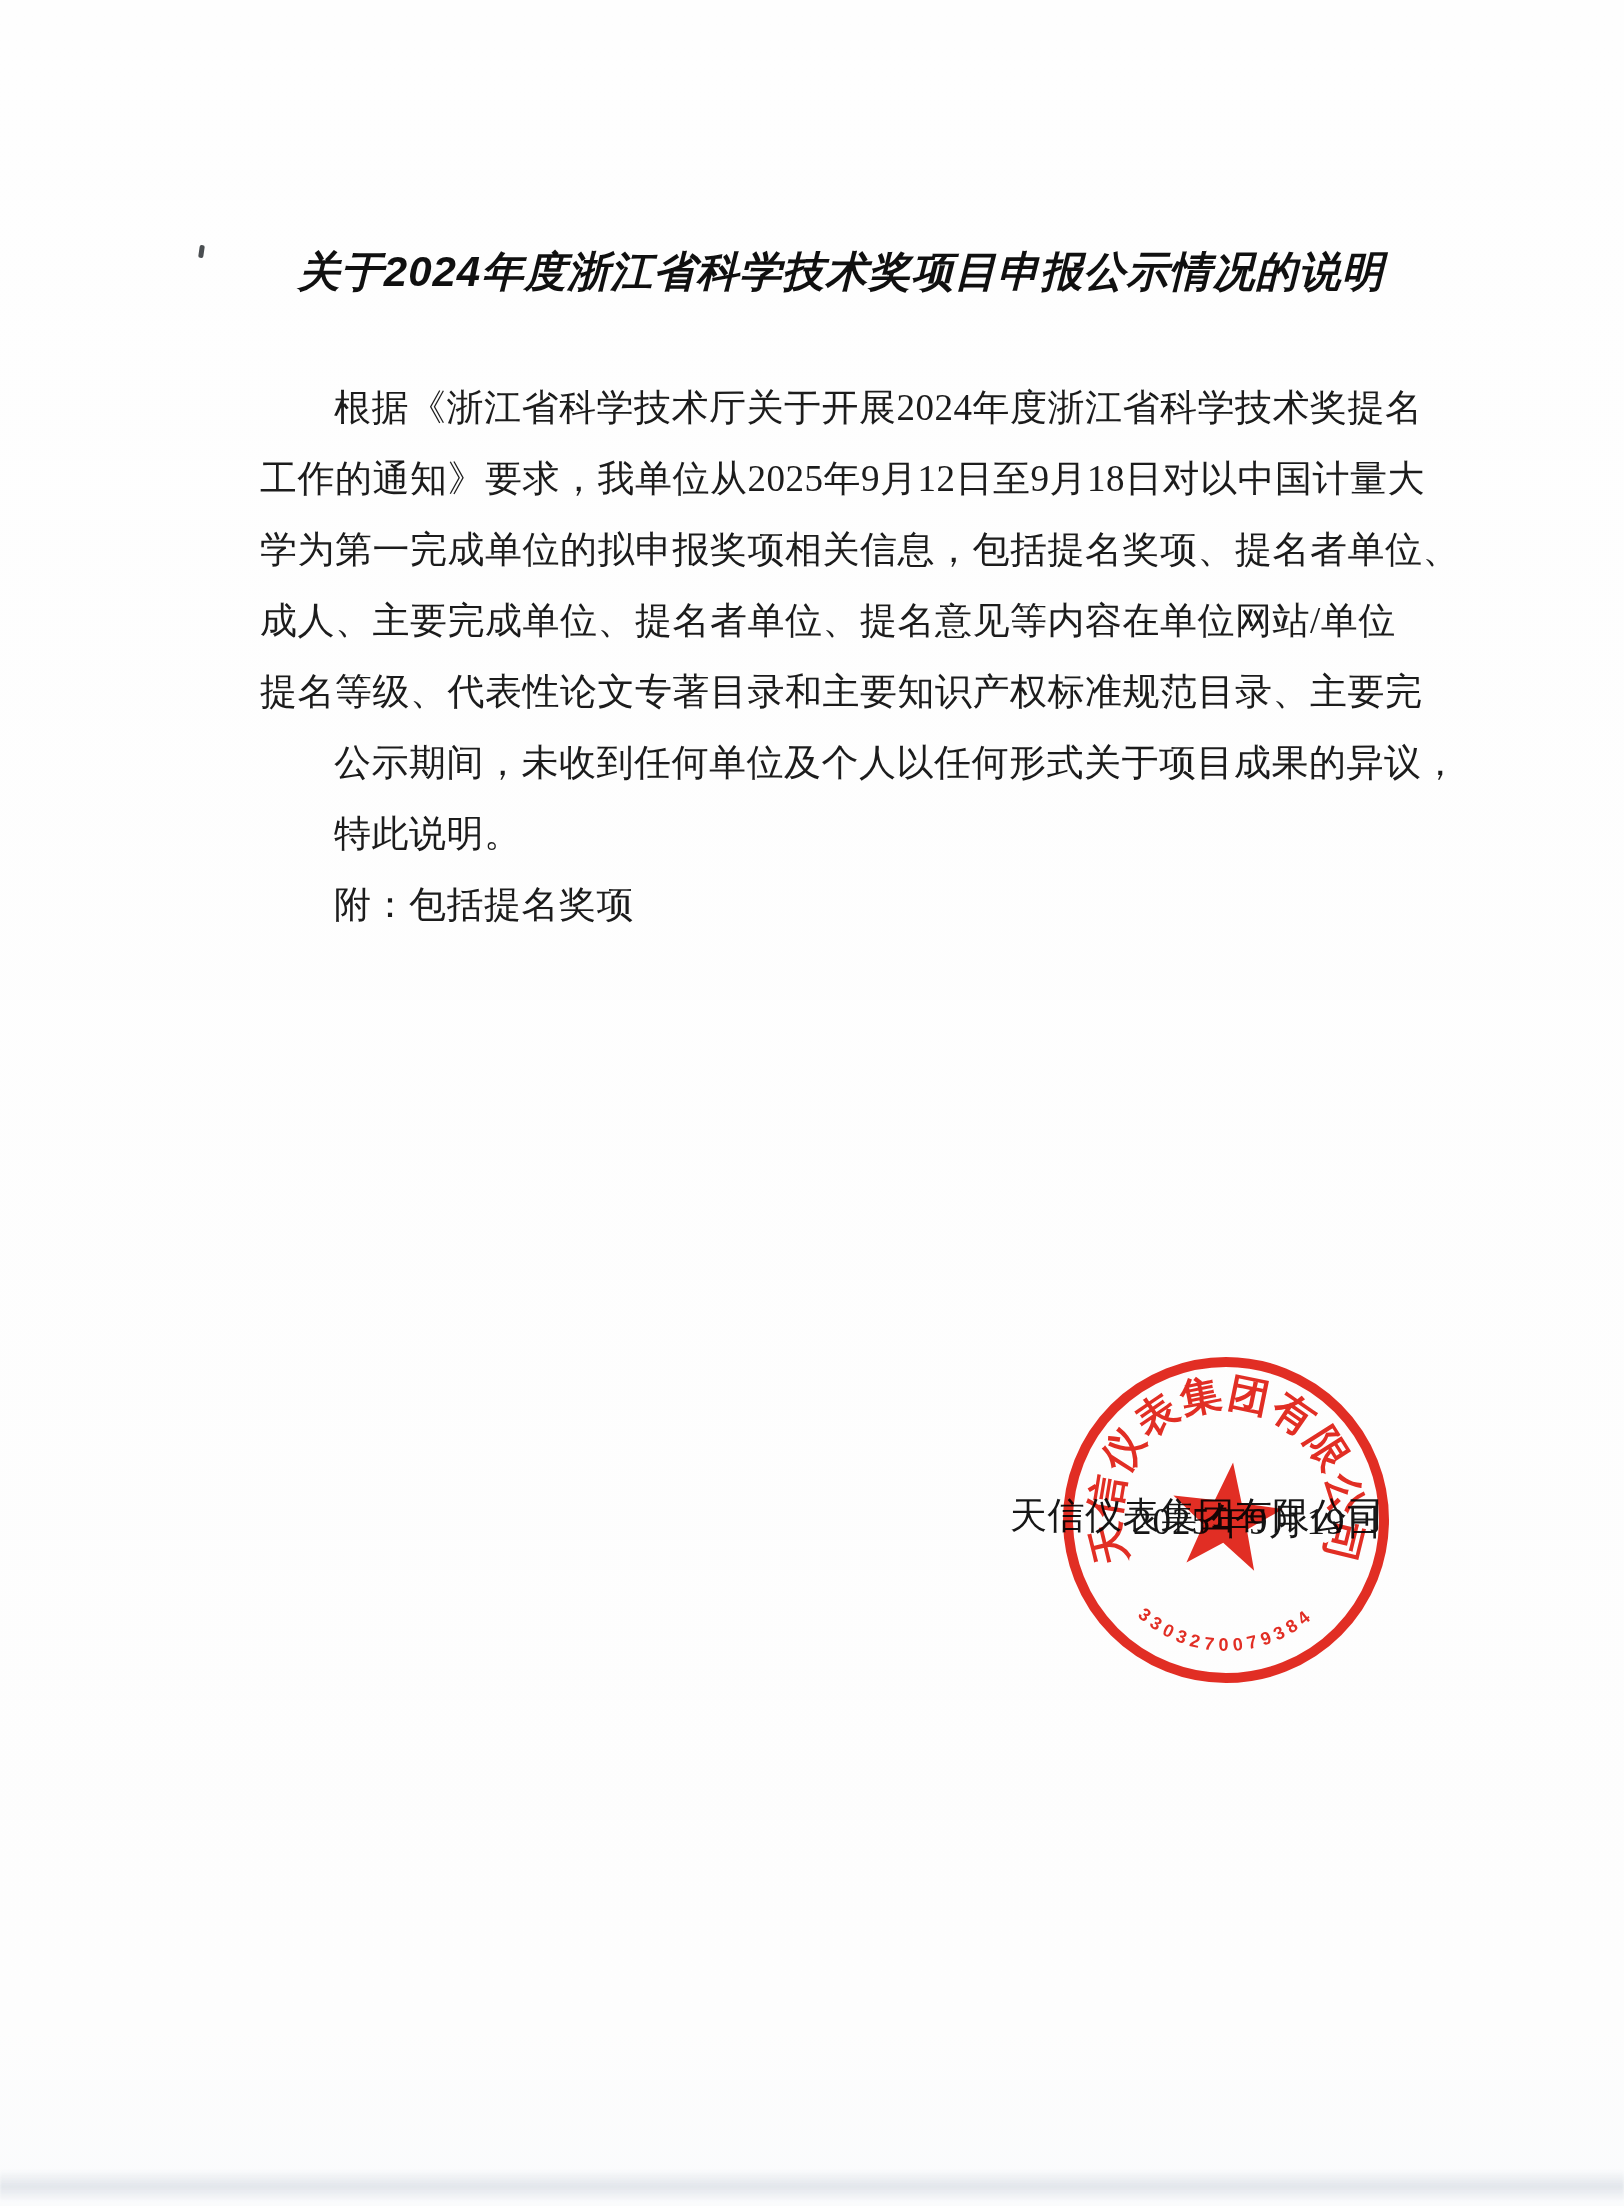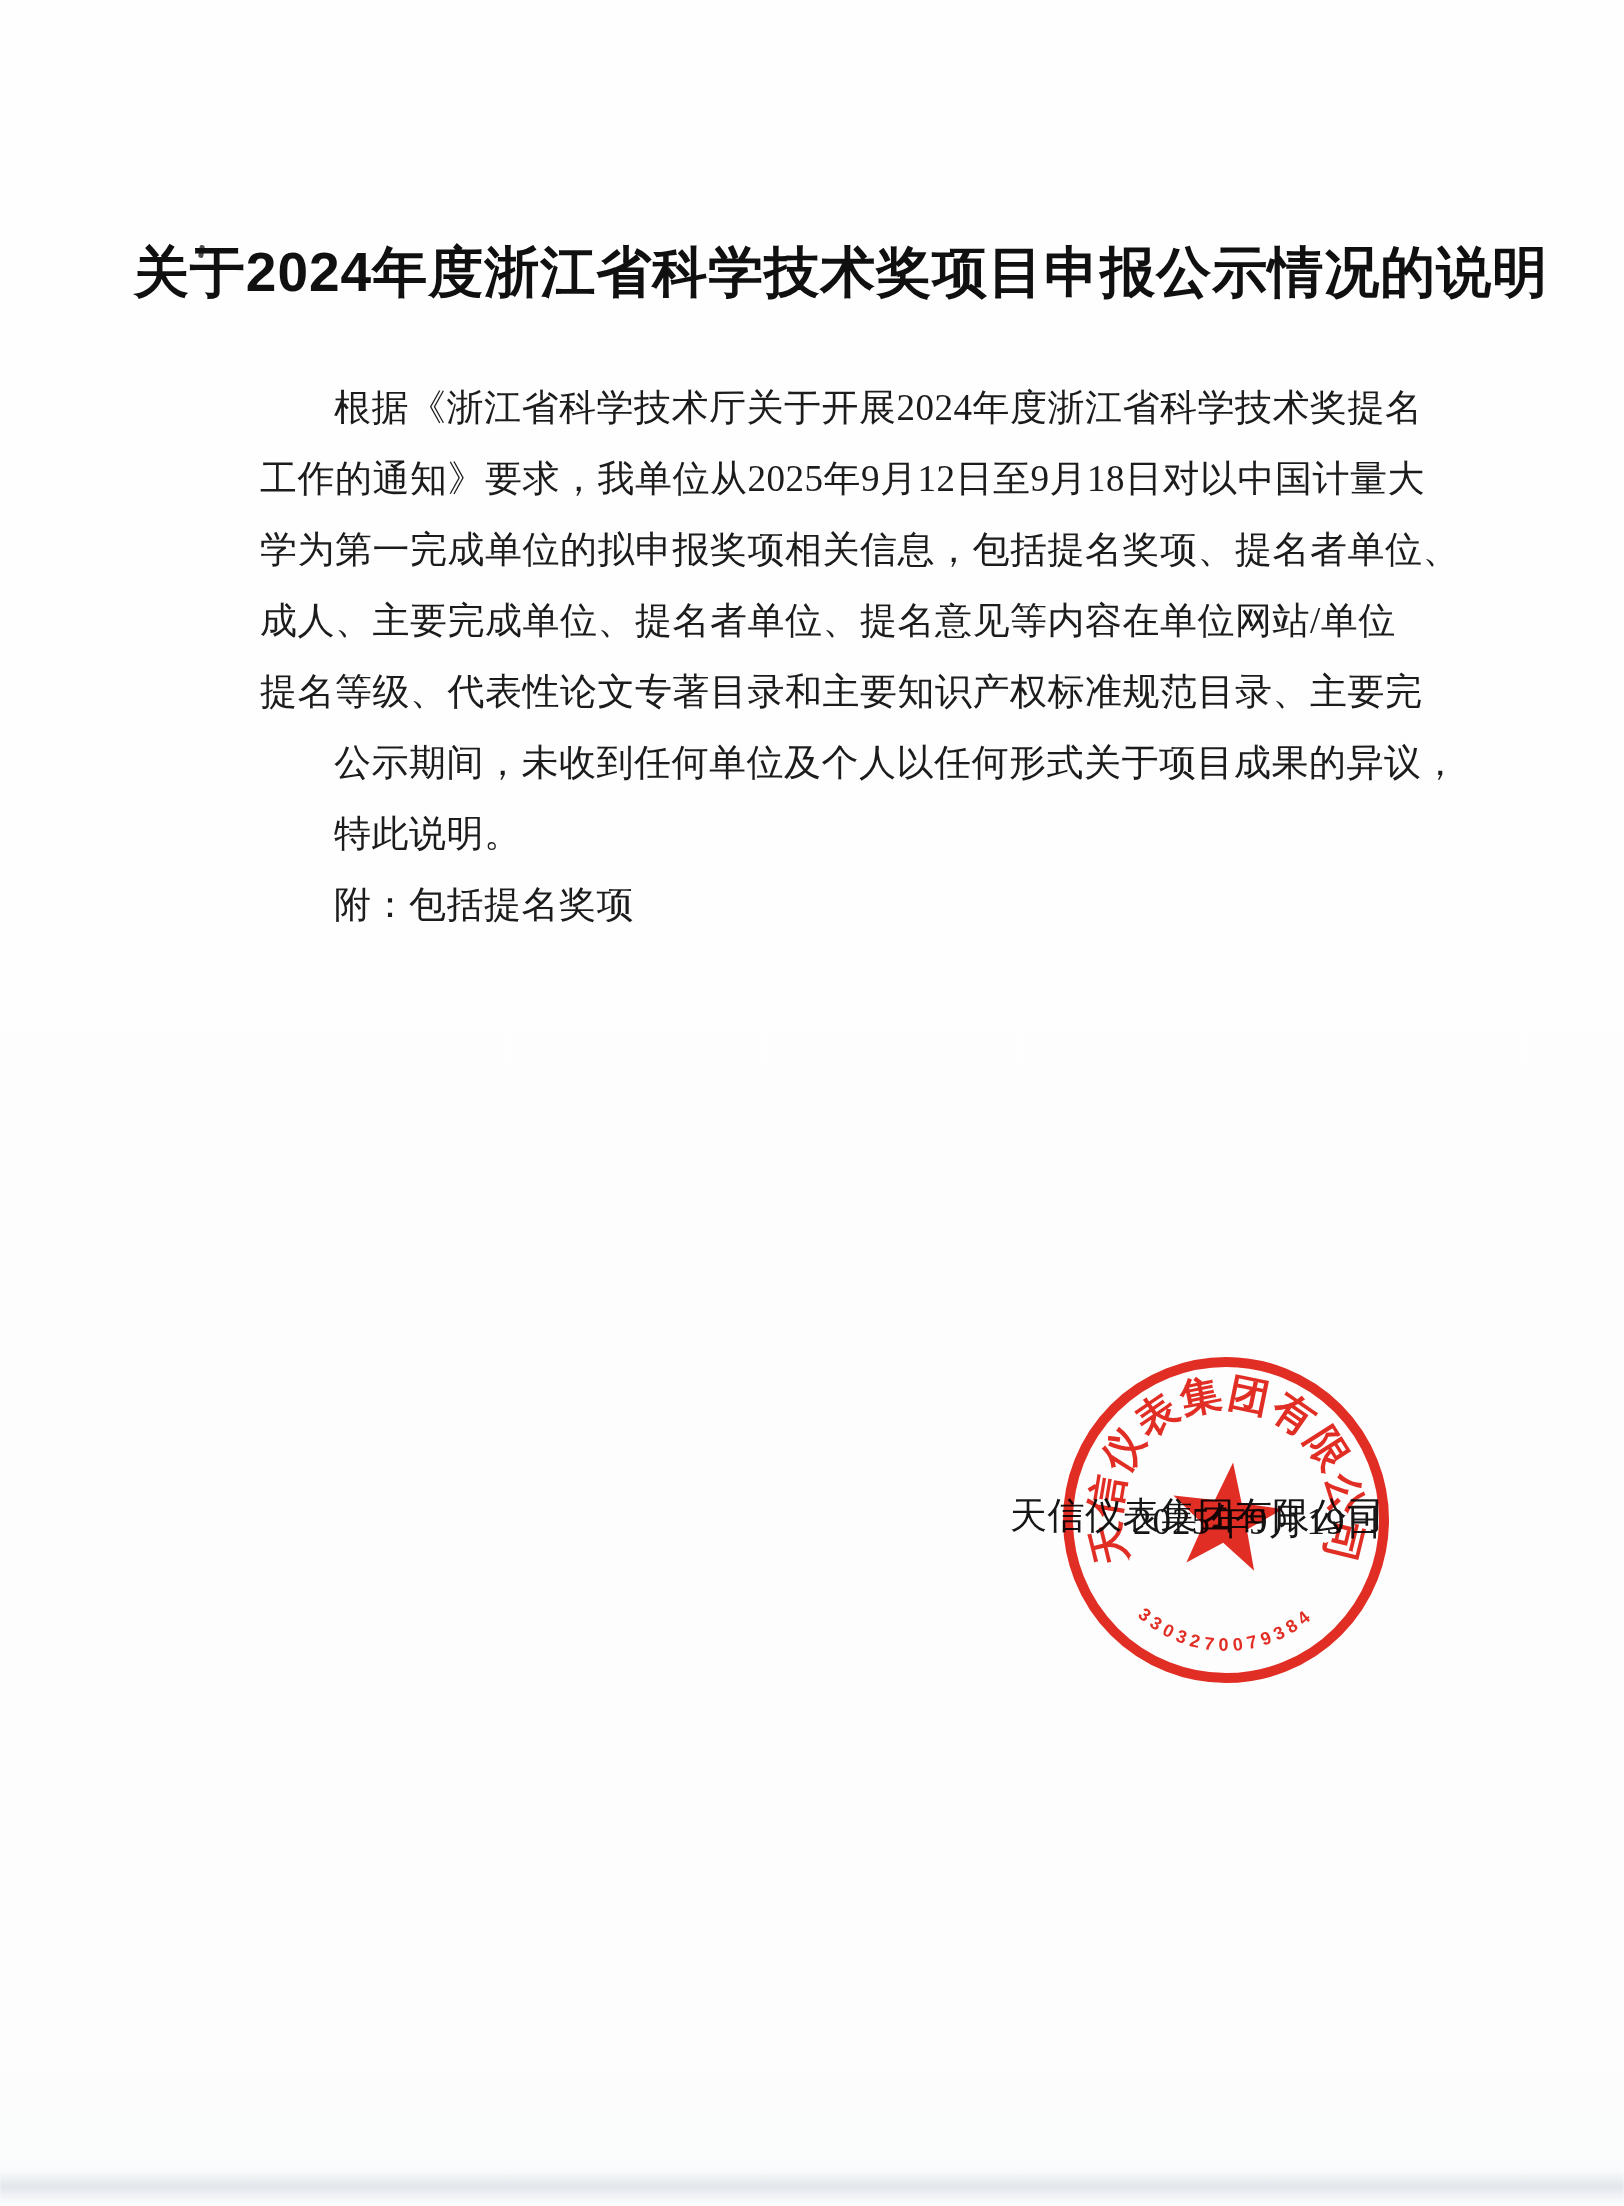--- a/index.html
+++ b/index.html
@@ -16,22 +16,22 @@
   
   .ink-speck{
     position:absolute;left:199px;top:245px;width:5px;height:13px;
     background:#2a2f33;border-radius:2px;transform:rotate(8deg);opacity:.85;
   }
   
   .doc-title{
     position:absolute;left:0;right:0;top:248px;
     text-align:center;padding-left:58px;
     font-family:"Liberation Sans","DejaVu Sans",sans-serif;
-    font-weight:700;font-size:55px;line-height:48px;color:#101010;
-    letter-spacing:1px;white-space:nowrap;
+    font-weight:700;font-size:42px;line-height:48px;color:#101010;
+    letter-spacing:1px;white-space:nowrap;font-style:italic;
   }
   
   .doc-body{
     position:absolute;left:260px;top:372px;width:1140px;
     font-size:37px;color:#1c1c1c;
   }
   .body-line{
     height:71px;line-height:71px;white-space:nowrap;
     letter-spacing:0.5px;
   }

